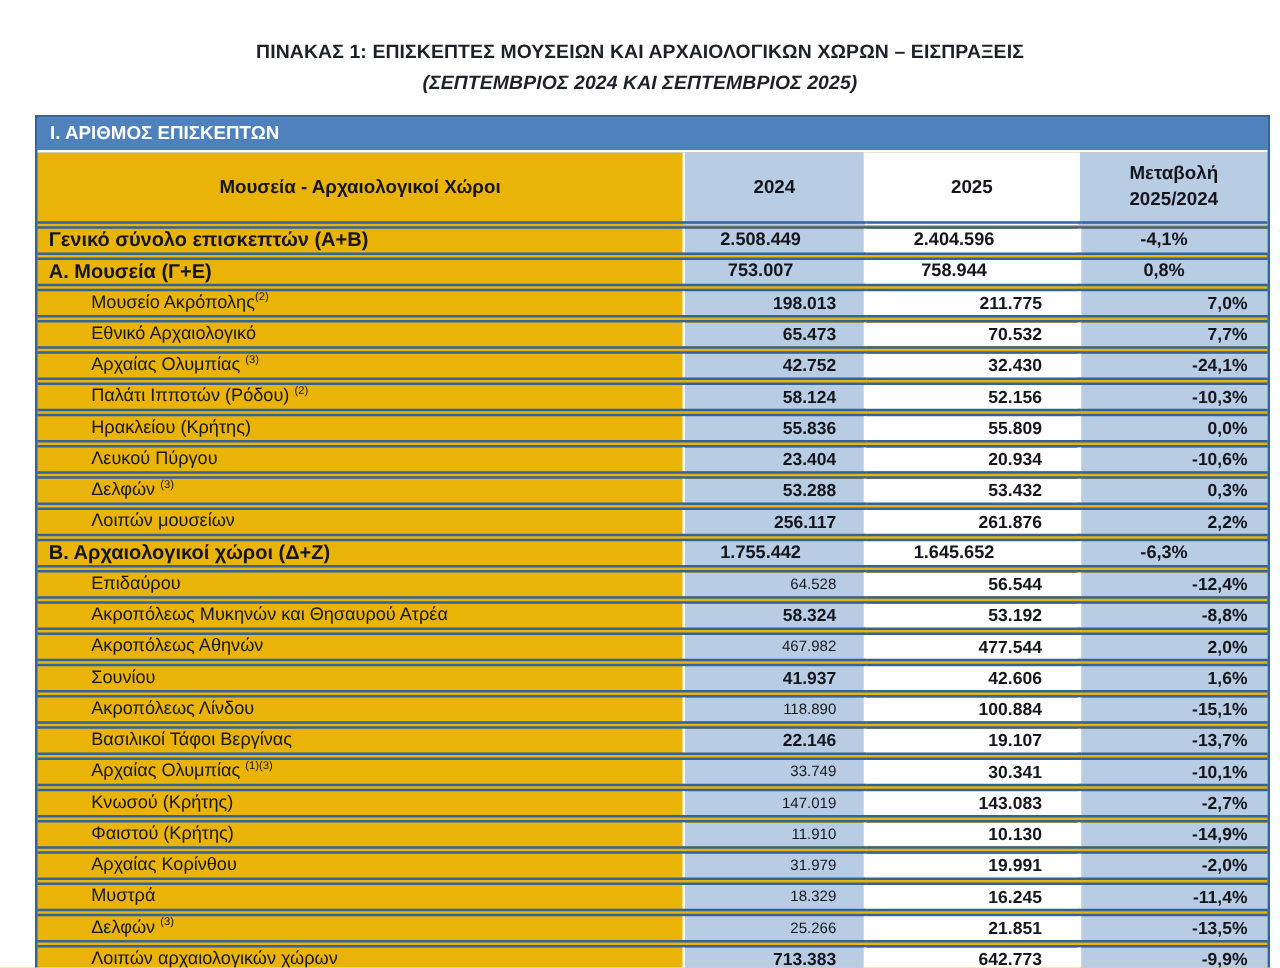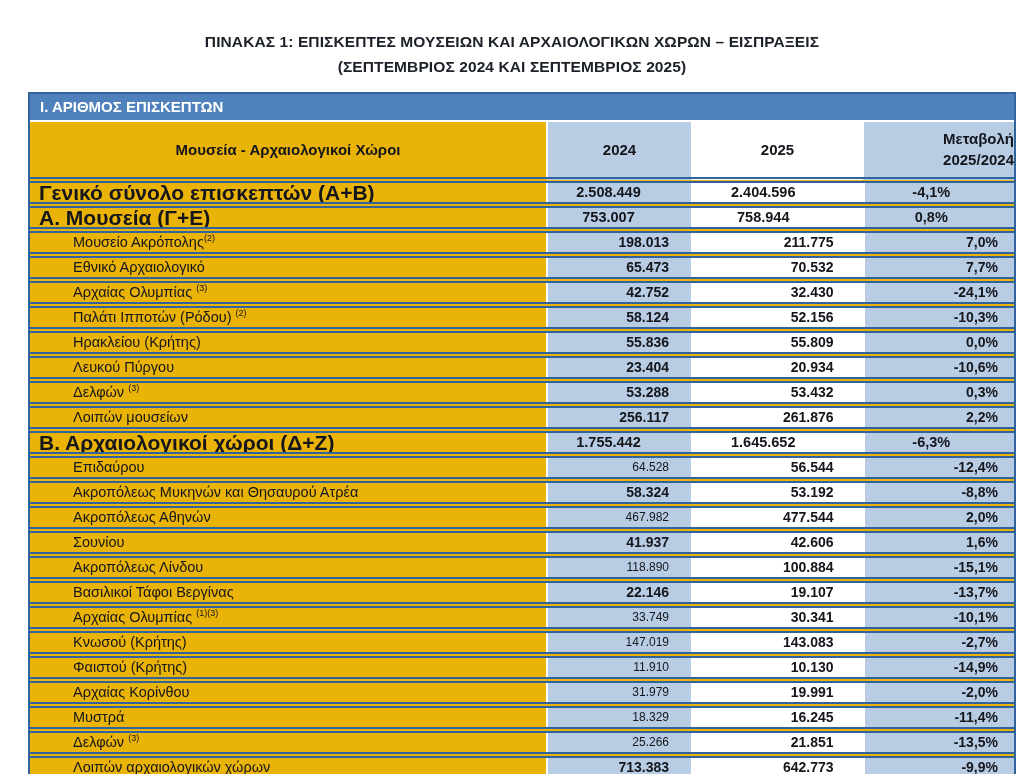--- a/index.html
+++ b/index.html
@@ -7,21 +7,21 @@
     width:1024px; height:774px; background:#ffffff;
     font-family:"Liberation Sans", sans-serif; color:#1b1e26;
   }
   .page { position:relative; width:1024px; height:774px; background:#fff;margin-top:12px; }
 
   .title, .subtitle {
     text-align:center; font-weight:bold; font-size:15.5px; color:#1c2028;
     letter-spacing:0.1px;
   }
   .title { padding-top:21px; }
-  .subtitle { margin-top:7px; }
+  .subtitle { margin-top:7px;font-style:italic; }
 
   .frame {
     position:absolute; left:28px; top:80px; width:984px;
     border:2px solid #31639c; border-bottom-width:5px;
     box-sizing:content-box; background:#eab308;
   }
   .band {
     background:#4f81bd; color:#ffffff; font-weight:bold; font-size:15px;
     padding:4px 8px 5px 10px; border-bottom:2px solid #ffffff;
   }
@@ -32,39 +32,39 @@
   col.c-25   { width:171px; }
   col.c-chg  { width:151px; }
 
   thead th {
     font-weight:bold; font-size:15px; color:#14161c;
     height:55px; vertical-align:middle; text-align:center;
     border-bottom:6px double #31639c; padding:0;
   }
   th.h24, th.hchg { background:#b8cce4; border-left:2px solid #ffffff; }
   th.h25 { background:#ffffff; border-left:2px solid #ffffff; }
-  th.hchg { white-space:pre-line; line-height:1.35;text-align:right; }
+  th.hchg { white-space:pre-line; line-height:1.35; }
 
   tbody td {
     border-top:6px double #31639c;
     height:19px; line-height:19px; padding:0;
     font-size:14.5px; color:#14161c;
     white-space:nowrap; overflow:hidden;
   }
   tbody tr:first-child td { border-top:none; }
   td.name { text-align:left; padding-left:9px; }
   td.name.sub { padding-left:43px; }
   td.name sup { font-size:9px; vertical-align:super; line-height:0; }
   td.num { text-align:right; font-weight:700; font-size:14px; }
   td.c24 { background:#b8cce4; padding-right:22px; border-left:2px solid #ffffff; }
   td.c25 { background:#ffffff; padding-right:28px; border-left:2px solid #ffffff; }
   td.chg { background:#b8cce4; padding-right:16px; border-left:3px solid #ffffff; }
   td.num.sm { font-weight:400; font-size:12px; }
   tr.bold td { font-weight:700; }
-  tr.bold td.name { font-size:21px; }
+  tr.bold td.name { font-size:16px; }
   tr.bold td.num { font-size:14.5px;text-align:center; }
 </style>
 </head>
 <body>
 
 <div class="page">
   <div class="title">ΠΙΝΑΚΑΣ 1: ΕΠΙΣΚΕΠΤΕΣ ΜΟΥΣΕΙΩΝ ΚΑΙ ΑΡΧΑΙΟΛΟΓΙΚΩΝ ΧΩΡΩΝ – ΕΙΣΠΡΑΞΕΙΣ</div>
   <div class="subtitle">(ΣΕΠΤΕΜΒΡΙΟΣ 2024 ΚΑΙ ΣΕΠΤΕΜΒΡΙΟΣ 2025)</div>
 
   <div class="frame">

